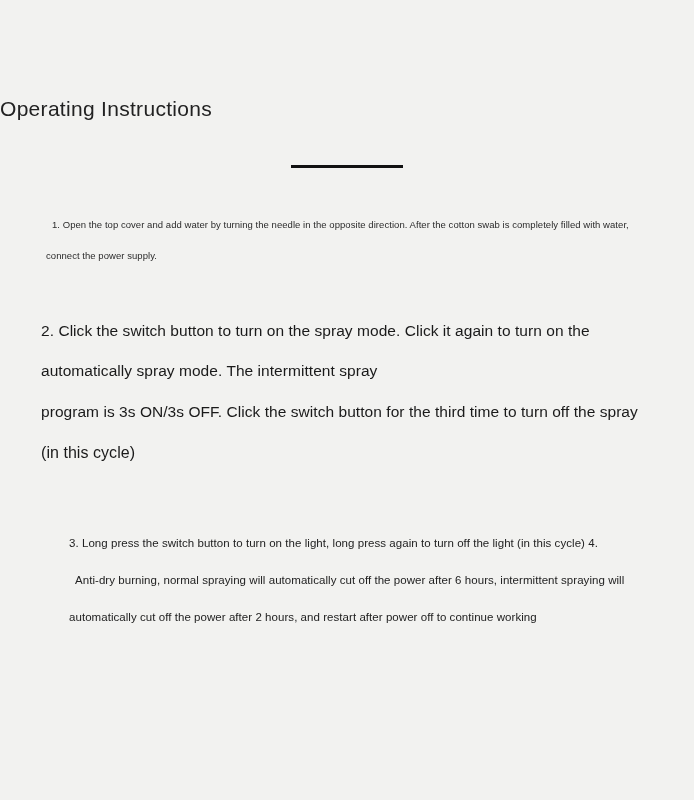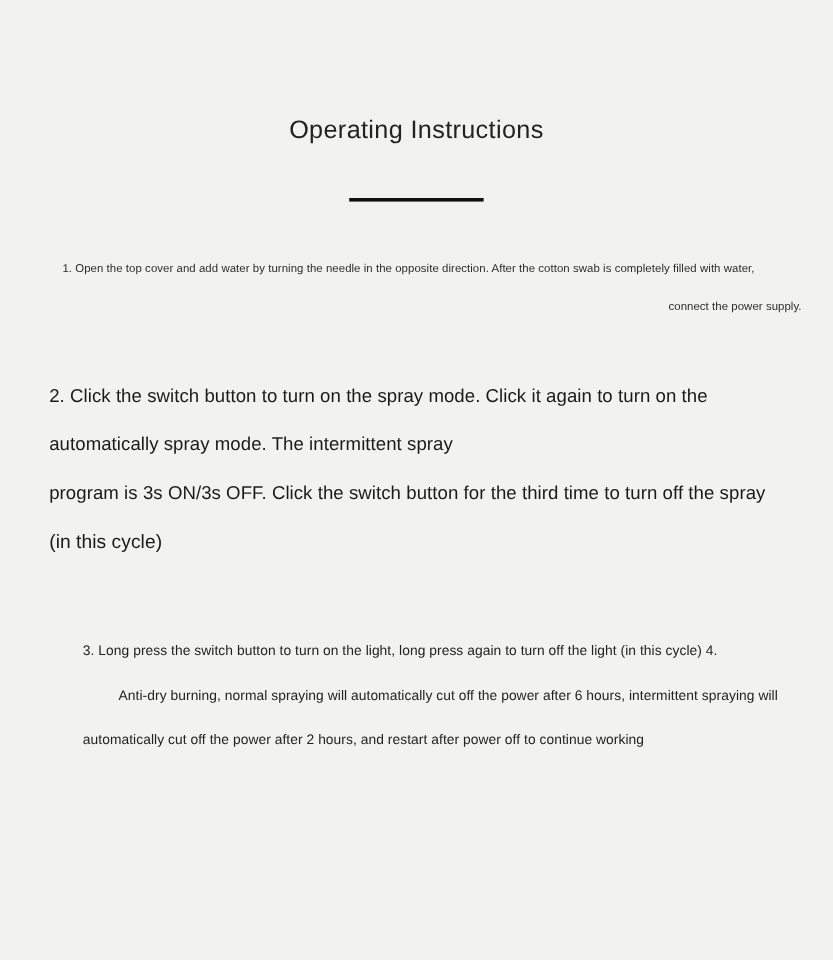--- a/index.html
+++ b/index.html
@@ -14,21 +14,20 @@
     color: #1d1d1d;
     overflow: hidden;
   }
   .page {
     position: relative;
     width: 694px;
     height: 800px;
     box-sizing: border-box;
   }
   .title {
-    text-align: center;
     font-size: 21px;
     font-weight: 400;
     letter-spacing: 0.3px;
     color: #222222;
     margin: 0;
     padding-top: 96px;
     line-height: 1.2;
   }
   .rule-wrap {
     display: flex;
@@ -49,21 +48,20 @@
     margin-top: 42px;
     padding: 0 26px 0 32px;
     font-size: 9.5px;
     line-height: 3.2;
     color: #2b2b2b;
     letter-spacing: 0.05px;
   }
   .p1 .ln2 {
     display: block;
     margin-left: -6px;
-    text-align: right;
   }
   
   .p2 {
     margin-top: 40px;
     padding: 0 26px 0 21px;
     font-size: 15.5px;
     line-height: 2.6;
     color: #1a1a1a;
     letter-spacing: 0.05px;
   }
@@ -75,21 +73,20 @@
     margin-top: 52px;
     padding: 0 22px 0 49px;
     font-size: 11.5px;
     line-height: 3.2;
     color: #222222;
     letter-spacing: 0.05px;
   }
   .p3 .indent {
     display: block;
     margin-left: 6px;
-    text-align: center;
   }
   .line {
     display: block;
     white-space: nowrap;
   }
 </style>
 </head>
 <body>
 
 <div class="page">

